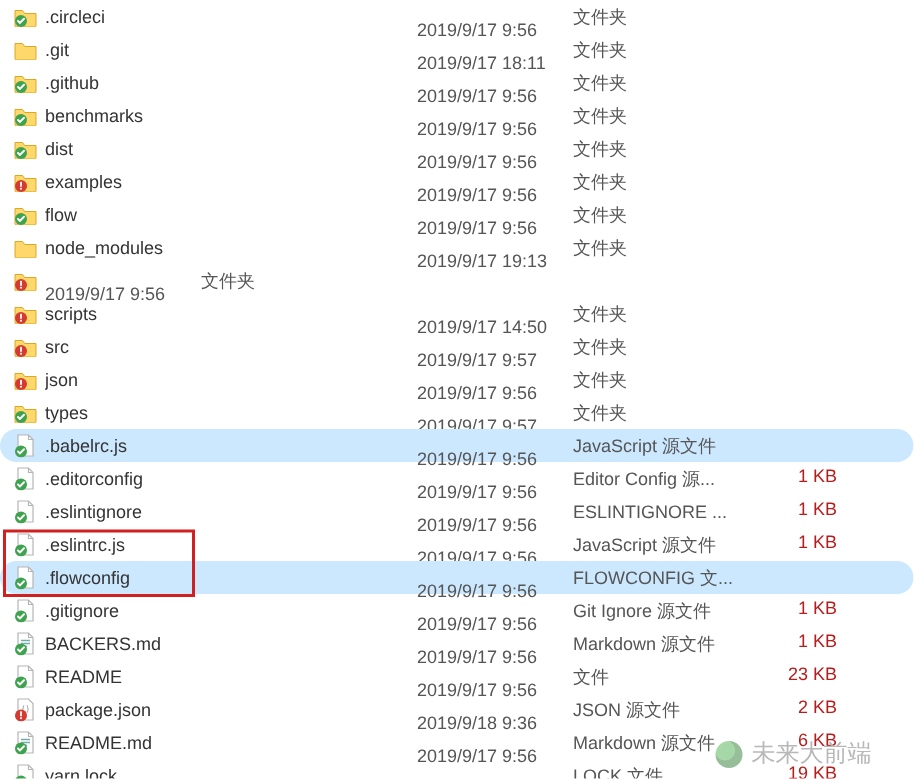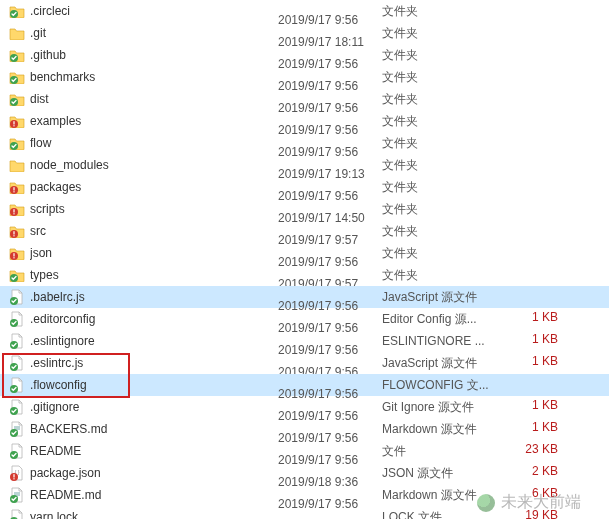--- a/index.html
+++ b/index.html
@@ -15,21 +15,21 @@
   }
   .file-list { width: 100%; }
   .row {
     display: flex;
     align-items: center;
     height: 22px;
     padding: 0 4px 0 8px;
     cursor: default;
     position: relative;
   }
-  .row.selected { background: #cce8ff; }
+  .row.selected { background: #cce8ff; border-radius: 11px; }
   .col-icon {
     width: 18px; height: 16px;
     display: flex; align-items: center; justify-content: center;
     margin-right: 4px;
   }
   .col-name  { width: 248px; white-space: nowrap; overflow: hidden; text-overflow: ellipsis; }
   .col-date  { width: 104px; color: #555; margin-top: 17px; }
   .col-type  { width: 126px; color: #555; white-space: nowrap; overflow: hidden; text-overflow: ellipsis; }
   .col-size  { width: 50px;  color: #b91c1c; text-align: right; margin-top: 40px; }
   svg { display: block; }
@@ -166,21 +166,20 @@
     </div>
     <div class="row">
       <span class="col-icon">
         <svg width="16" height="14" viewBox="0 0 16 14">
           <path d="M1 3h5l1.5 2H15v8a1 1 0 0 1-1 1H2a1 1 0 0 1-1-1V3z" fill="#ffd86b" stroke="#d4a017" stroke-width="0.6"></path>
           <circle cx="5" cy="10" r="4" fill="#d43a2f"></circle>
           <rect x="4.4" y="7.2" width="1.2" height="3.3" fill="#fff"></rect>
           <rect x="4.4" y="11.2" width="1.2" height="1.2" fill="#fff"></rect>
         </svg>
       </span>
-      <span class="col-name">packages</span>
       <span class="col-date">2019/9/17 9:56</span>
       <span class="col-type">文件夹</span>
       <span class="col-size"></span>
     </div>
     <div class="row">
       <span class="col-icon">
         <svg width="16" height="14" viewBox="0 0 16 14">
           <path d="M1 3h5l1.5 2H15v8a1 1 0 0 1-1 1H2a1 1 0 0 1-1-1V3z" fill="#ffd86b" stroke="#d4a017" stroke-width="0.6"></path>
           <circle cx="5" cy="10" r="4" fill="#d43a2f"></circle>
           <rect x="4.4" y="7.2" width="1.2" height="3.3" fill="#fff"></rect>

